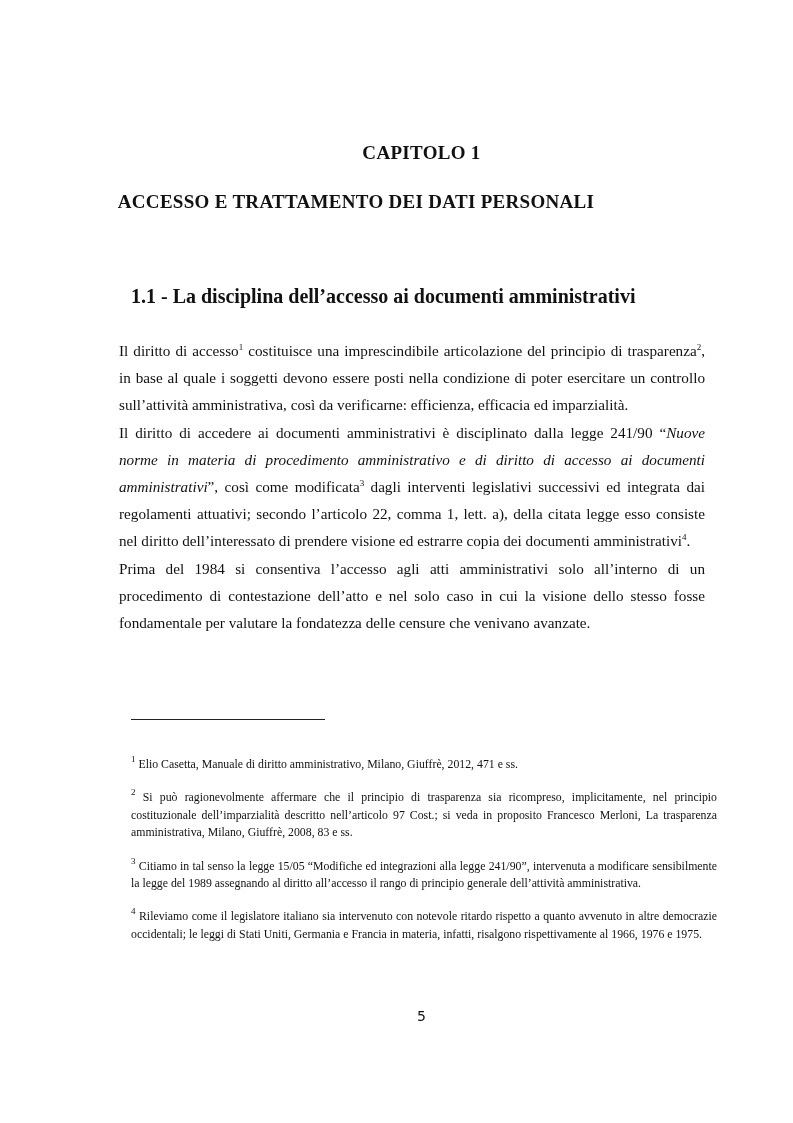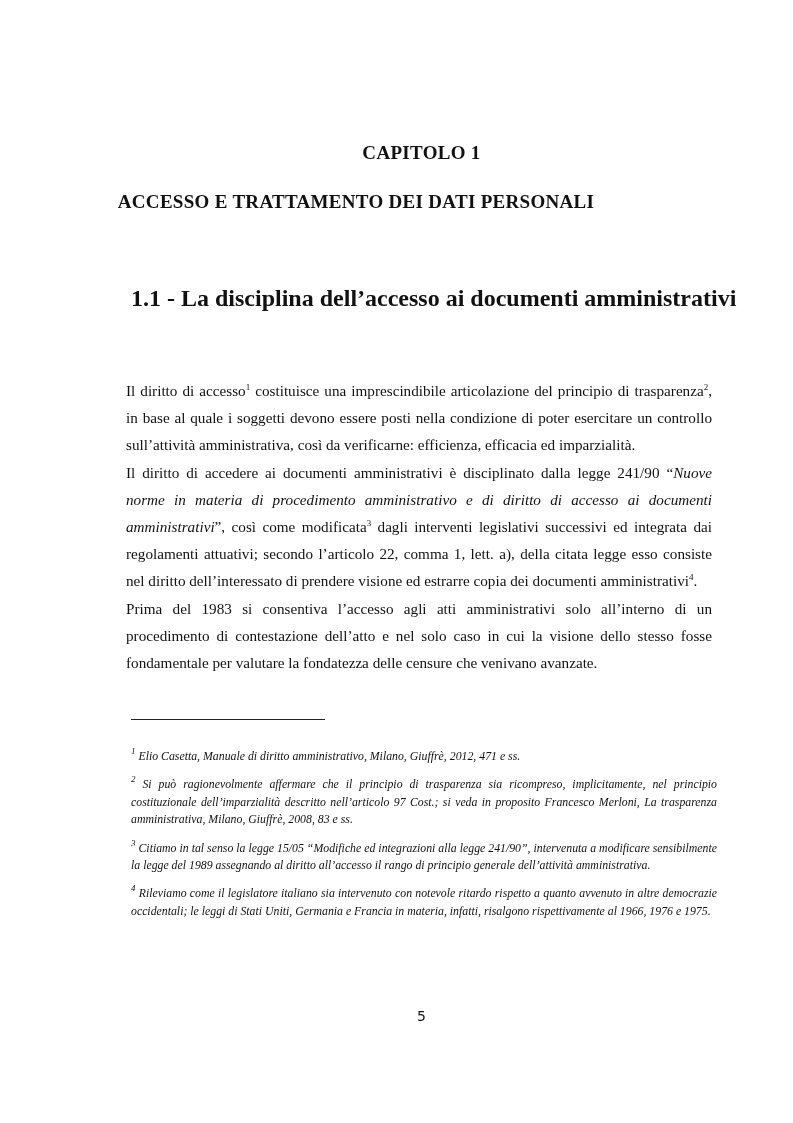--- a/index.html
+++ b/index.html
@@ -12,56 +12,56 @@
     text-align: center; font-weight: bold; font-size: 19px; letter-spacing: 0.3px;
     padding-left: 50px; box-sizing: border-box;
   }
   .chapter-title {
     position: absolute; top: 191px; left: 0; width: 682px;
     text-align: center; font-weight: bold; font-size: 19px; letter-spacing: 0.3px;
     padding-left: 30px; box-sizing: border-box;
   }
   .section-heading {
     position: absolute; top: 285px; left: 131px;
-    font-weight: bold; font-size: 24px; font-family: Liberation Serif, serif;
+    font-weight: bold; font-size: 20px; font-family: Liberation Serif, serif;
   }
   .body {
-    position: absolute; top: 337px; left: 126px; width: 586px;
-    font-size: 15.2px; line-height: 27.2px; text-align: justify; margin-top: 40px;
+    position: absolute; top: 337px; left: 119px; width: 586px;
+    font-size: 15.2px; line-height: 27.2px; text-align: justify;
   }
   .body p { margin: 0; }
   .body sup, .footnote sup { font-size: 9px; line-height: 0; vertical-align: 6px; }
   .sep {
     position: absolute; top: 719px; left: 131px; width: 194px; height: 0;
     border-top: 1.3px solid #222;
   }
   .footnotes {
     position: absolute; top: 740px; left: 131px; width: 586px;
     font-size: 11.8px; line-height: 17.4px; text-align: justify;
   }
-  .footnote { margin: 8px 0 11px 0; font-style: italic; }
+  .footnote { margin: 16px 0 11px 0; }
   .page-number {
     position: absolute; top: 1008px; left: 0; width: 793px; text-align: center;
     font-size: 14px; padding-left: 50px; box-sizing: border-box;
     font-family: "DejaVu Sans", sans-serif;
   }
   i { font-style: italic; }
 </style>
 </head>
 <body>
 
 <div class="chapter-number">CAPITOLO 1</div>
 <div class="chapter-title">ACCESSO E TRATTAMENTO DEI DATI PERSONALI</div>
 
 <div class="section-heading">1.1 - La disciplina dell’accesso ai documenti amministrativi</div>
 
 <div class="body">
   <p><span>Il diritto di accesso</span><sup>1</sup><span> costituisce una imprescindibile articolazione del principio di trasparenza</span><sup>2</sup><span>, in base al quale i soggetti devono essere posti nella condizione di poter esercitare un controllo sull’attività amministrativa, così da verificarne: efficienza, efficacia ed imparzialità.</span></p>
   <p><span>Il diritto di accedere ai documenti amministrativi è disciplinato dalla legge 241/90 “</span><i>Nuove norme in materia di procedimento amministrativo e di diritto di accesso ai documenti amministrativi</i><span>”, così come modificata</span><sup>3</sup><span> dagli interventi legislativi successivi ed integrata dai regolamenti attuativi; secondo l’articolo 22, comma 1, lett. a), della citata legge esso consiste nel diritto dell’interessato di prendere visione ed estrarre copia dei documenti amministrativi</span><sup>4</sup><span>.</span></p>
-  <p>Prima del 1983 si consentiva l’accesso agli atti amministrativi solo all’interno di un procedimento di contestazione dell’atto e nel solo caso in cui la visione dello stesso fosse fondamentale per valutare la fondatezza delle censure che venivano avanzate.</p>
+  <p>Prima del 1984 si consentiva l’accesso agli atti amministrativi solo all’interno di un procedimento di contestazione dell’atto e nel solo caso in cui la visione dello stesso fosse fondamentale per valutare la fondatezza delle censure che venivano avanzate.</p>
 </div>
 
 <div class="sep"></div>
 
 <div class="footnotes">
   <p class="footnote"><sup>1</sup><span> Elio Casetta, Manuale di diritto amministrativo, Milano, Giuffrè, 2012, 471 e ss.</span></p>
   <p class="footnote"><sup>2</sup><span> Si può ragionevolmente affermare che il principio di trasparenza sia ricompreso, implicitamente,  nel principio costituzionale dell’imparzialità descritto nell’articolo 97 Cost.; si veda in proposito Francesco Merloni, La trasparenza amministrativa, Milano, Giuffrè, 2008, 83 e ss.</span></p>
   <p class="footnote"><sup>3</sup><span> Citiamo in tal senso la legge 15/05 “Modifiche ed integrazioni alla legge 241/90”, intervenuta a modificare sensibilmente la legge del 1989 assegnando al diritto all’accesso il rango di principio generale dell’attività amministrativa.</span></p>
   <p class="footnote"><sup>4</sup><span> Rileviamo come il legislatore italiano sia intervenuto con notevole ritardo rispetto a quanto avvenuto in altre democrazie occidentali; le leggi di Stati Uniti, Germania e Francia in materia, infatti, risalgono rispettivamente al 1966, 1976 e 1975.</span></p>
 </div>

